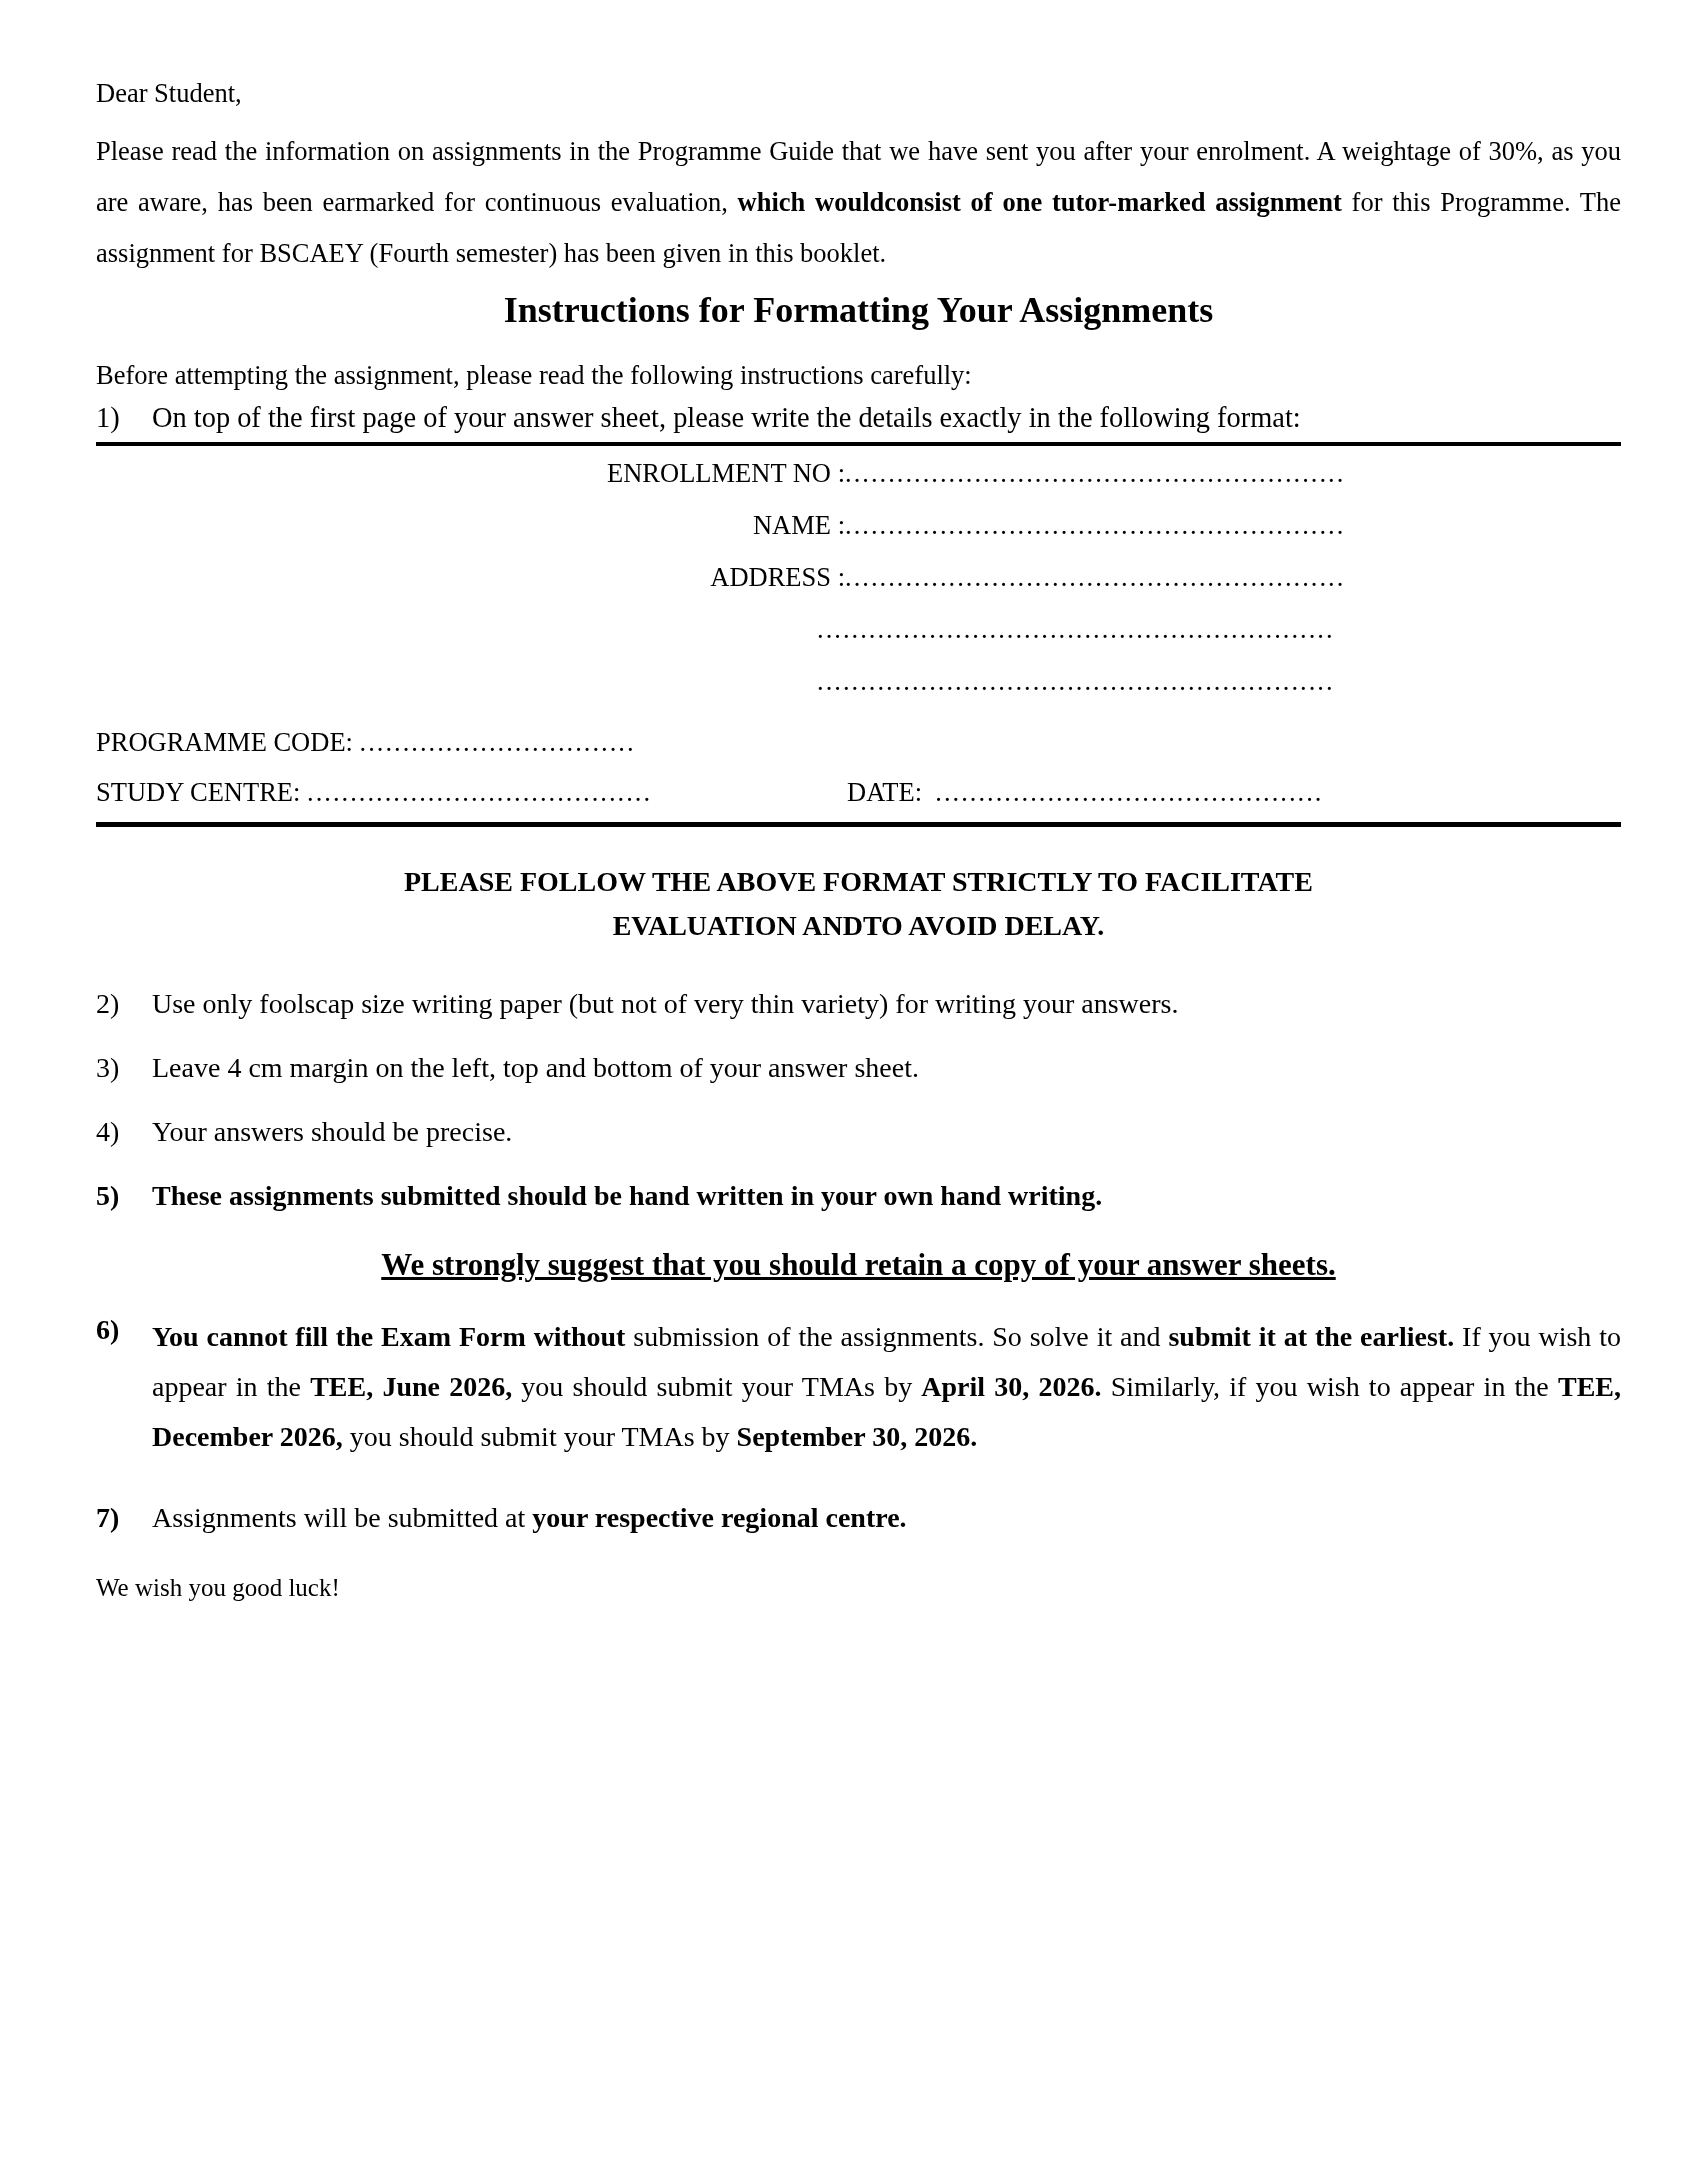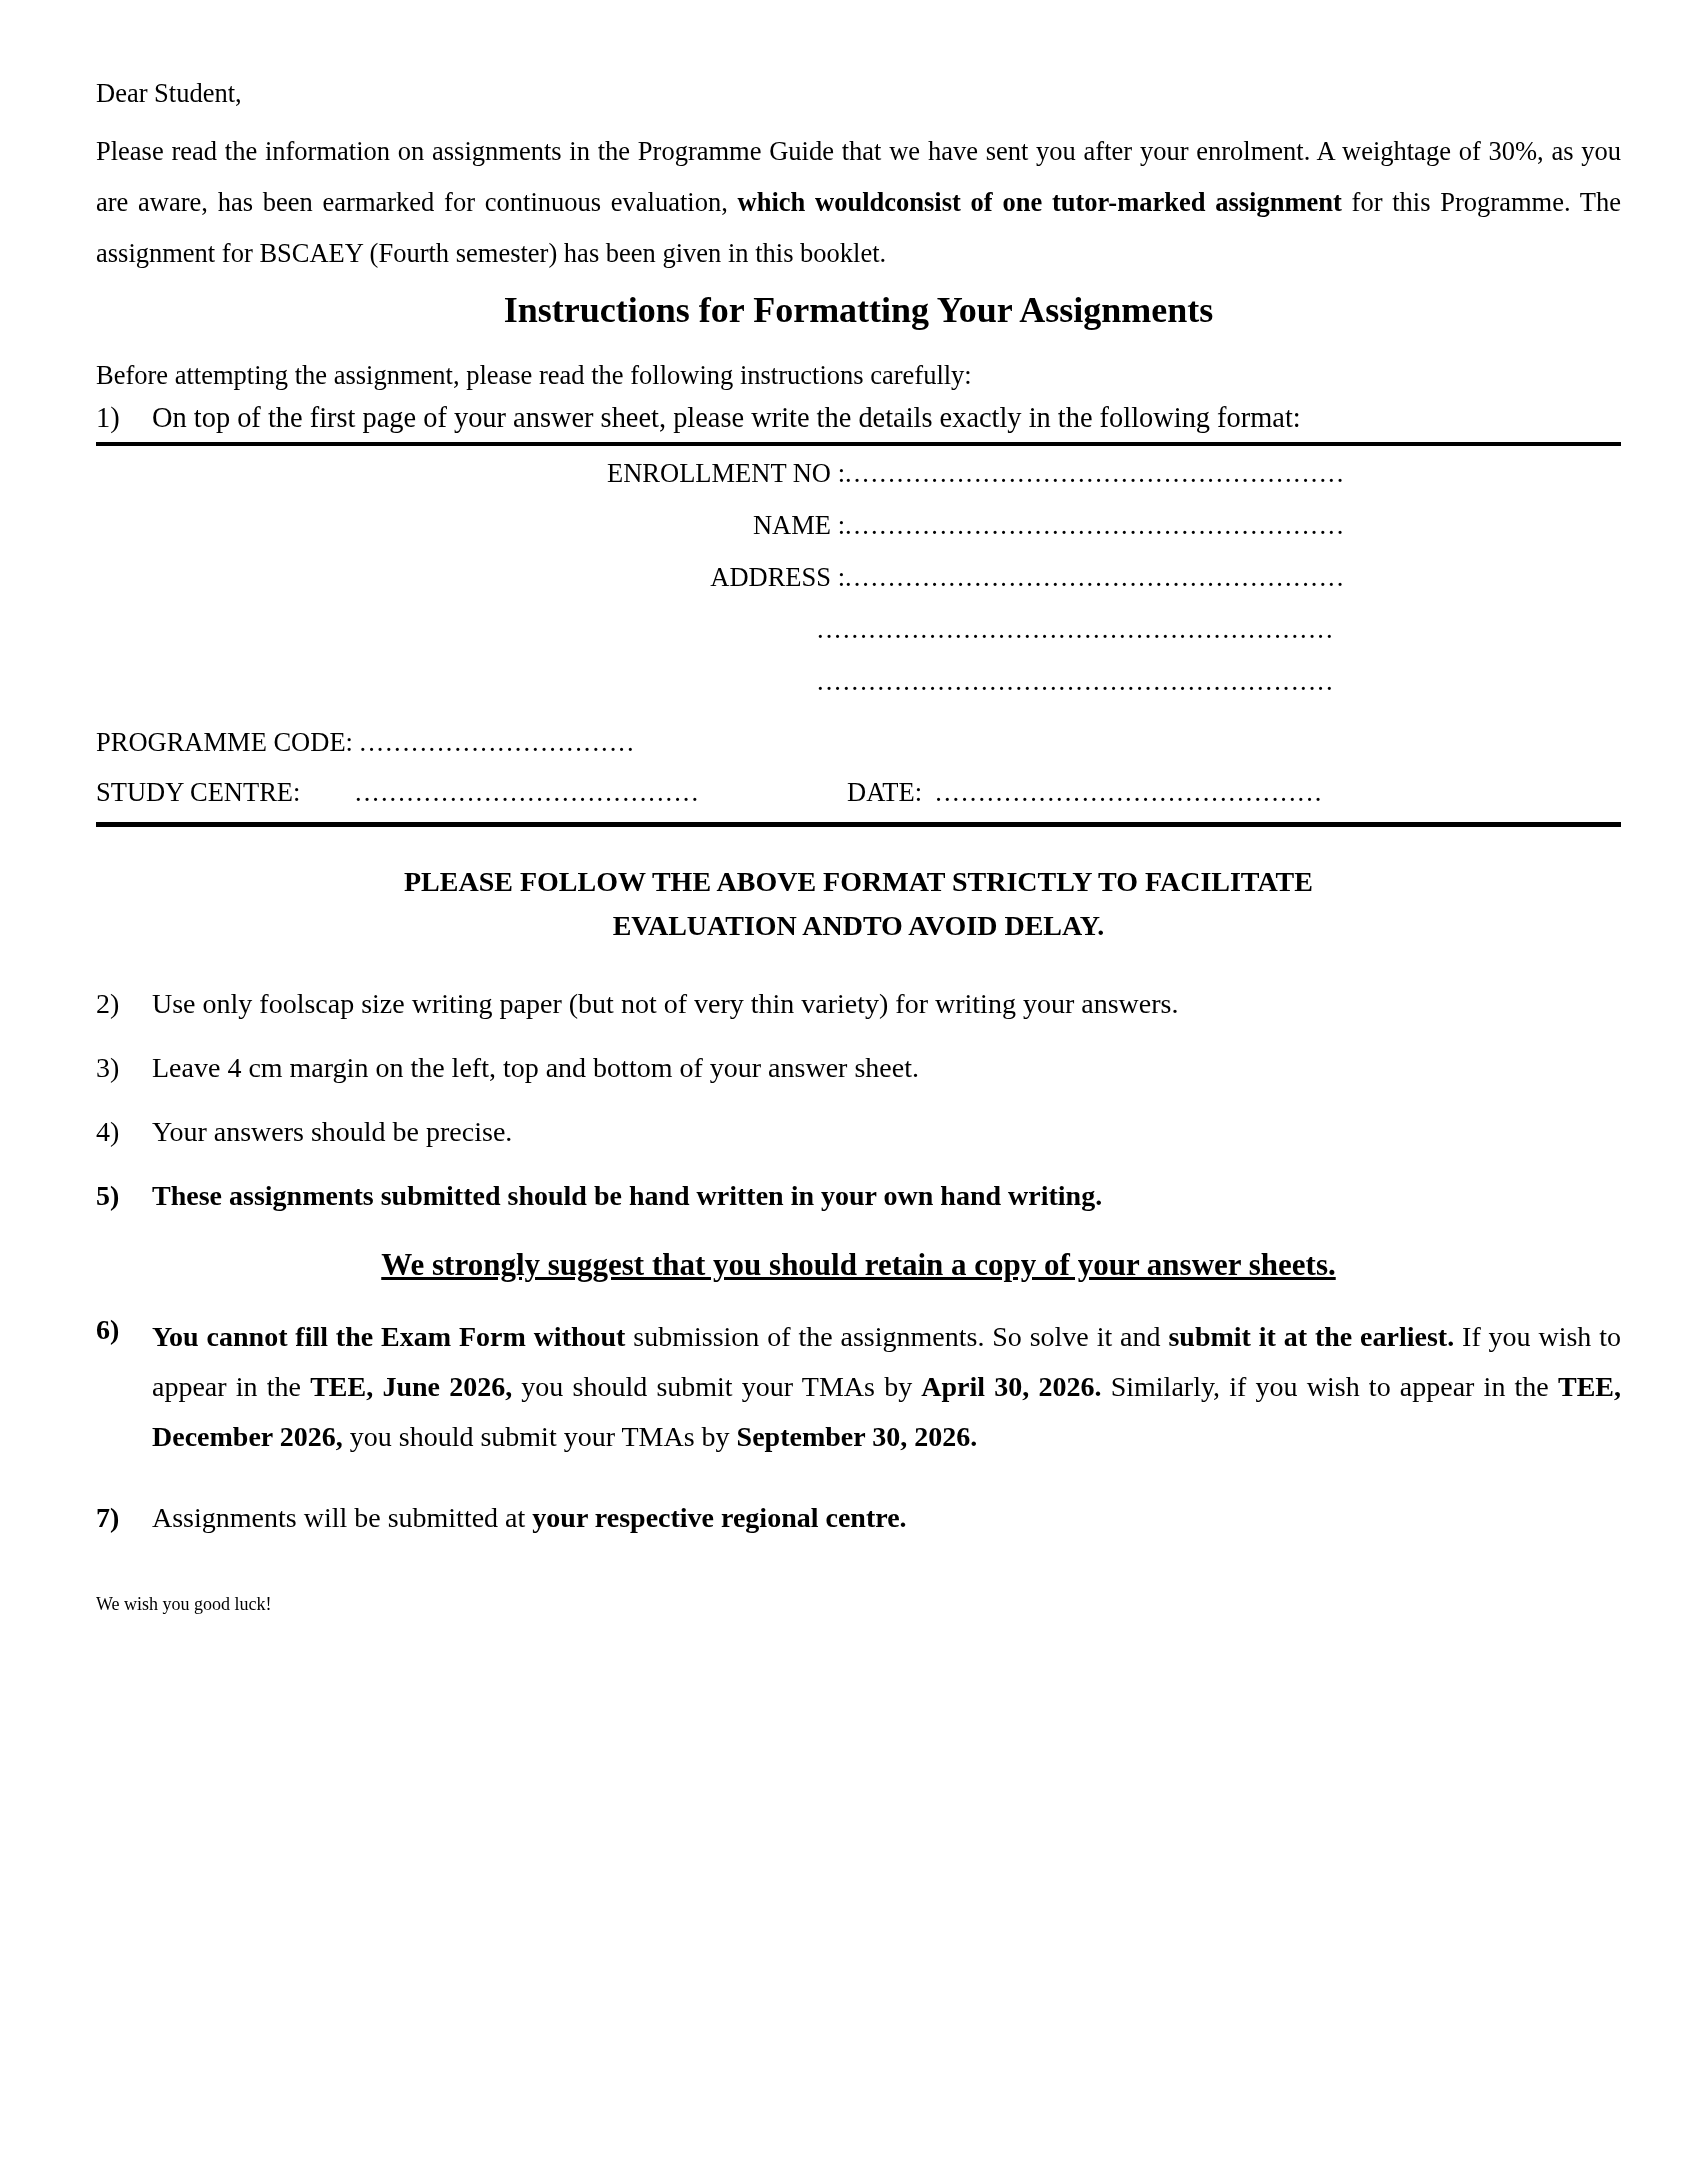--- a/index.html
+++ b/index.html
@@ -20,34 +20,34 @@
   .rule{border-top:4.6px solid #000;margin-top:6.6px;}
   .rule2{border-top:5.3px solid #000;margin-top:5.3px;}
   .form{margin-top:1.3px;font-size:26.5px;}
   .frow{display:flex;line-height:52px;}
   .flabel{flex:0 0 749px;text-align:right;white-space:pre;}
   .fdots{letter-spacing:2px;white-space:nowrap;overflow:hidden;flex:0 1 auto;}
   .dotrow{line-height:52px;margin-left:721px;letter-spacing:2px;white-space:nowrap;overflow:hidden;}
   .leftrows{margin-top:9.3px;}
   .lrow{display:flex;line-height:50px;}
   .llabel{white-space:pre;}
-  .srow{position:relative;line-height:50px;display:flex;gap:48px;}
+  .srow{position:relative;line-height:50px;display:flex;}
   .datefld{position:absolute;left:751px;top:0;display:flex;}
   .notice{font-size:28px;line-height:44px;font-weight:bold;text-align:center;margin:33px 0 0 0;}
   .item2{margin-top:38px;}
   .item3{margin-top:28px;}
   .item4{margin-top:28px;}
   .item5{margin-top:28px;font-weight:bold;}
   .suggest{font-size:31px;line-height:37px;font-weight:bold;text-align:center;margin:32px 0 0 0;text-decoration:underline;}
   .item6{margin-top:29px;}
   .item6 .itxt{text-align:justify;line-height:50px;}
   .item6 .num{font-weight:bold;}
   .item7{margin-top:38px;}
   .item7 .num{font-weight:bold;}
-  .luck{font-size:18px;line-height:36px;margin:50px 0 0 0;}
+  .luck{font-size:25px;line-height:36px;margin:34px 0 0 0;}
   b{font-weight:bold;}
 </style>
 </head>
 <body>
 
 <div class="page">
   <div class="content">
 
     <p class="dear">Dear Student,</p>
 

